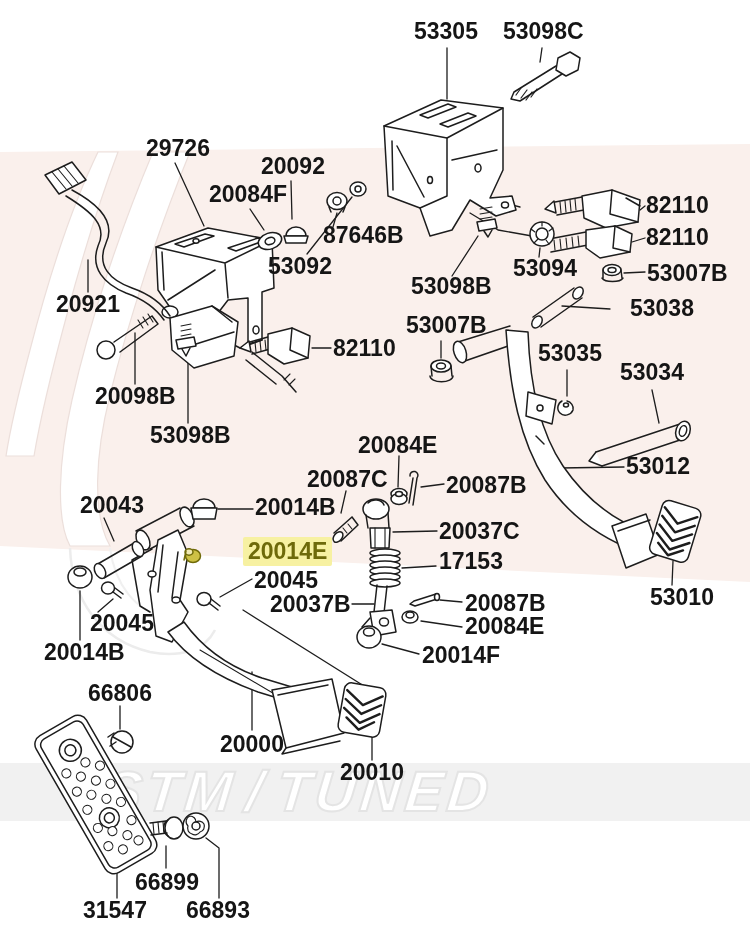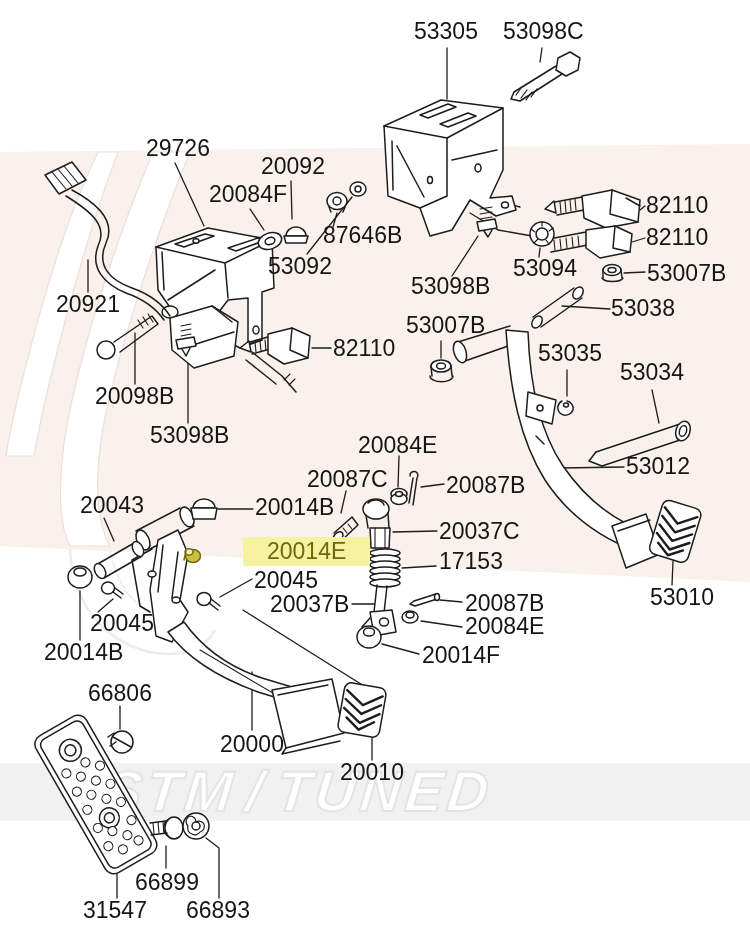--- a/index.html
+++ b/index.html
@@ -1,21 +1,21 @@
 <!DOCTYPE html>
 <html><head>
 <meta charset="utf-8">
 <style>
   html,body{margin:0;padding:0;background:#fff;}
   #page{position:relative;width:750px;height:945px;background:#ffffff;overflow:hidden;
         font-family:"Liberation Sans",sans-serif;}
   #artwork{position:absolute;left:0;top:0;}
-  .part-label{position:absolute;font-weight:normal;font-size:23px;line-height:26px;
+  .part-label{position:absolute;font-weight:bold;font-size:23px;line-height:26px;
               color:#151515;letter-spacing:0px;white-space:nowrap;}
-  .part-label.hl{background:#f7f1a2;color:#6e6a0a;padding:1px 24px 2px;border-radius:2px;}
+  .part-label.hl{background:#f7f1a2;color:#6e6a0a;padding:1px 5px 2px;border-radius:2px;}
   #wm-band{position:absolute;left:0;top:763px;width:750px;height:58px;background:#f1f1f1;}
   #wm-text{position:absolute;left:104px;top:762px;width:646px;height:60px;
            font-weight:bold;font-style:italic;font-size:57px;line-height:58px;
            color:#ffffff;-webkit-text-stroke:2px #e4e4e4;letter-spacing:4px;
            transform:skewX(-6deg);white-space:nowrap;}
   #wm-text .gap{margin:0 10px;}
 </style>
 </head>
 <body>
 
@@ -403,21 +403,21 @@
   <div class="part-label" style="left:503px;top:18px">53098C</div>
   <div class="part-label" style="left:146px;top:135px">29726</div>
   <div class="part-label" style="left:261px;top:153px">20092</div>
   <div class="part-label" style="left:209px;top:181px">20084F</div>
   <div class="part-label" style="left:323px;top:222px">87646B</div>
   <div class="part-label" style="left:268px;top:253px">53092</div>
   <div class="part-label" style="left:646px;top:192px">82110</div>
   <div class="part-label" style="left:646px;top:224px">82110</div>
   <div class="part-label" style="left:513px;top:255px">53094</div>
   <div class="part-label" style="left:647px;top:260px">53007B</div>
-  <div class="part-label" style="left:611px;top:295px">53038</div>
+  <div class="part-label" style="left:630px;top:295px">53038</div>
   <div class="part-label" style="left:56px;top:291px">20921</div>
   <div class="part-label" style="left:95px;top:383px">20098B</div>
   <div class="part-label" style="left:150px;top:422px">53098B</div>
   <div class="part-label" style="left:411px;top:273px">53098B</div>
   <div class="part-label" style="left:406px;top:312px">53007B</div>
   <div class="part-label" style="left:333px;top:335px">82110</div>
   <div class="part-label" style="left:538px;top:340px">53035</div>
   <div class="part-label" style="left:620px;top:359px">53034</div>
   <div class="part-label" style="left:626px;top:453px">53012</div>
   <div class="part-label" style="left:650px;top:584px">53010</div>

